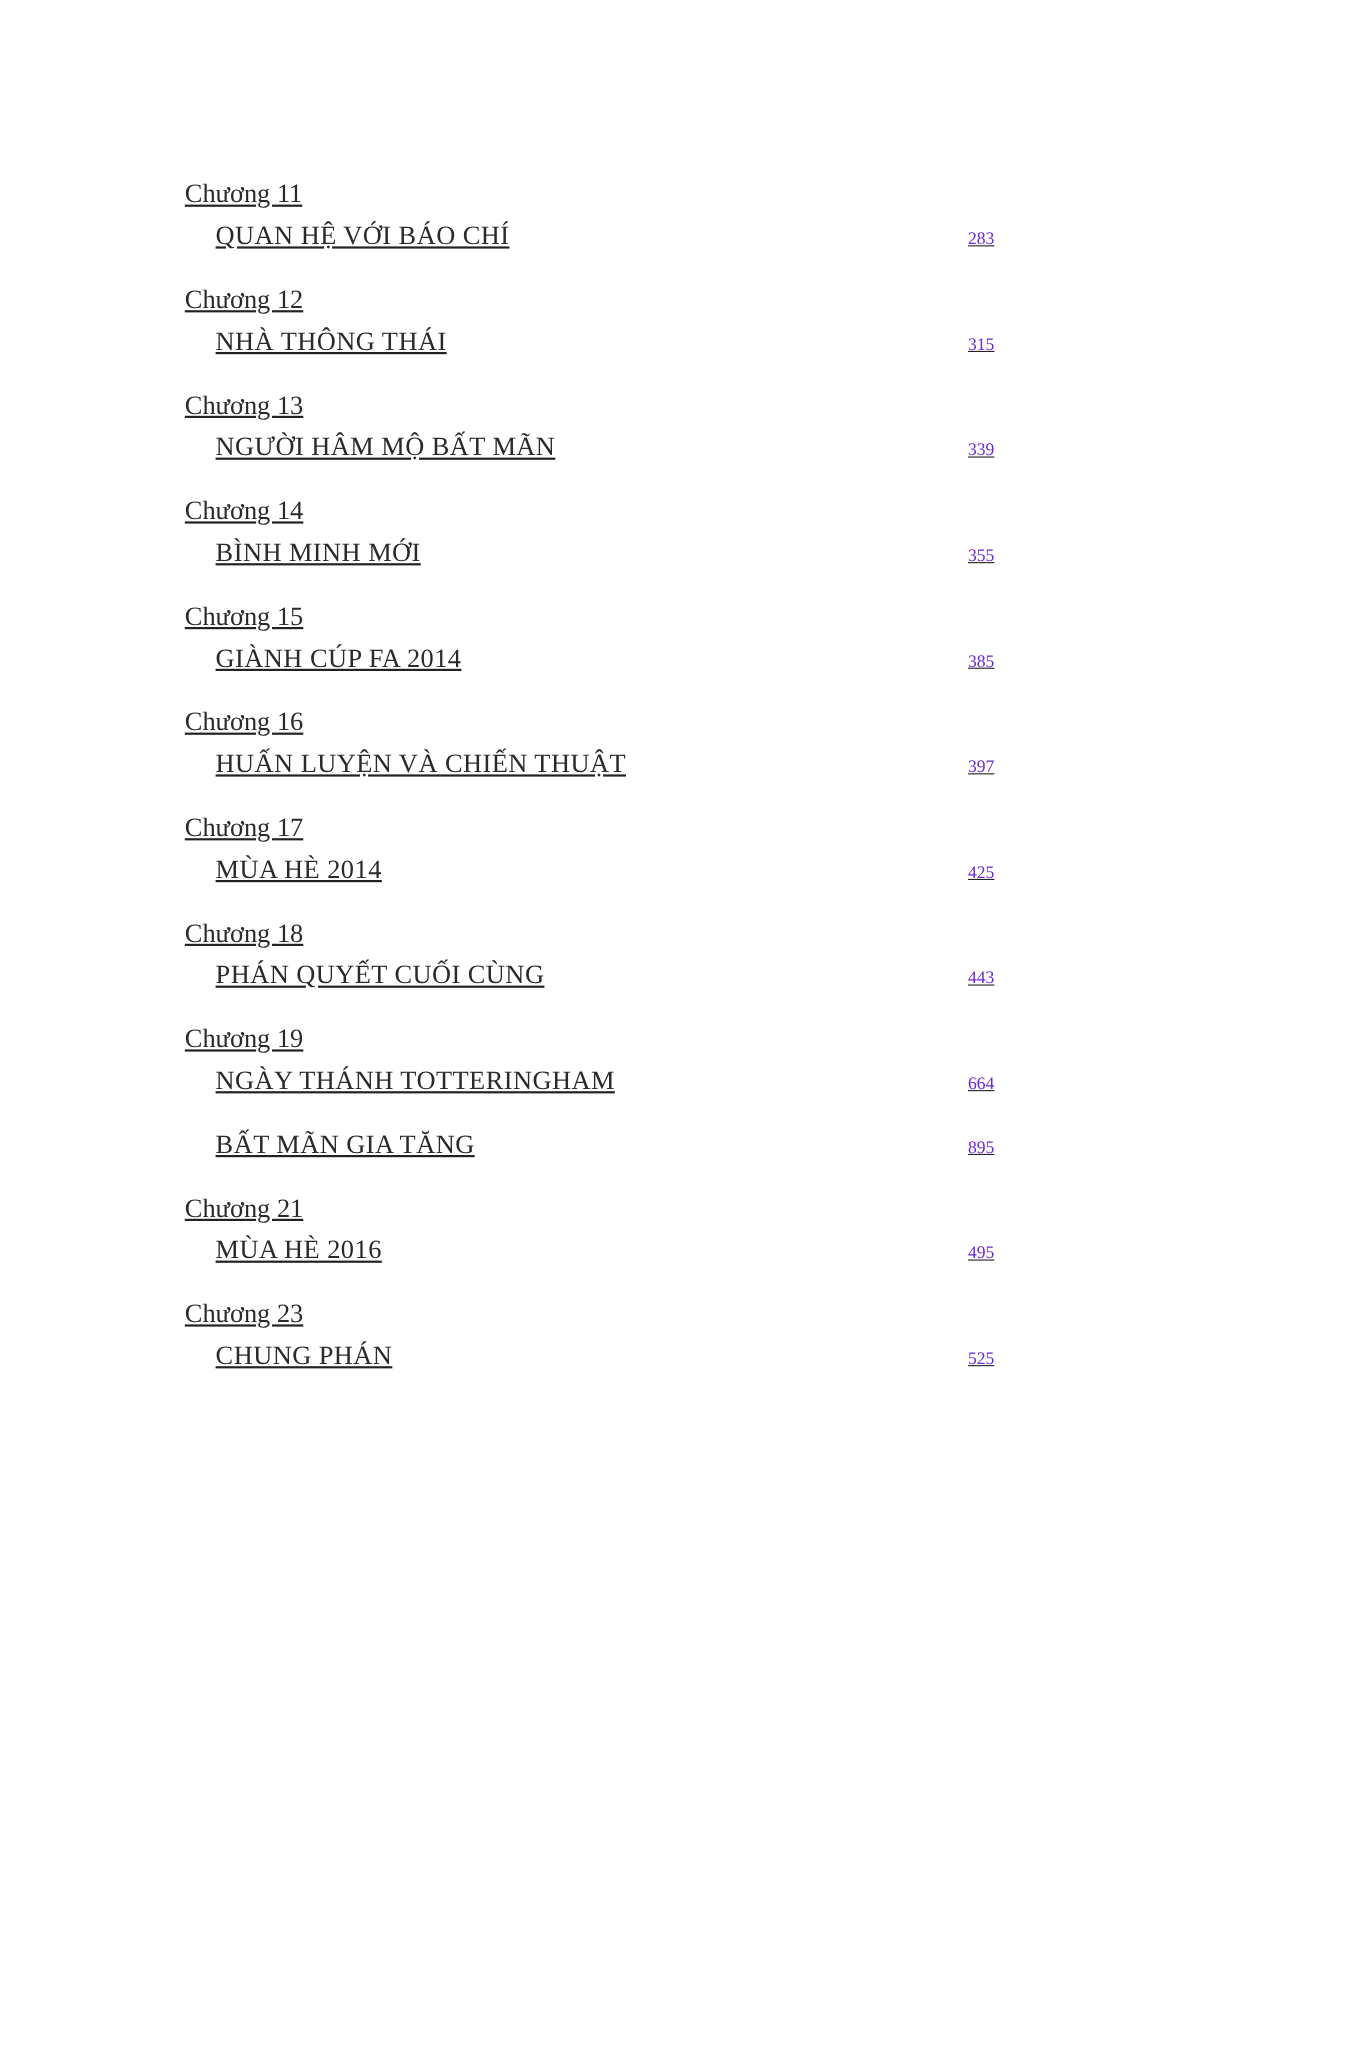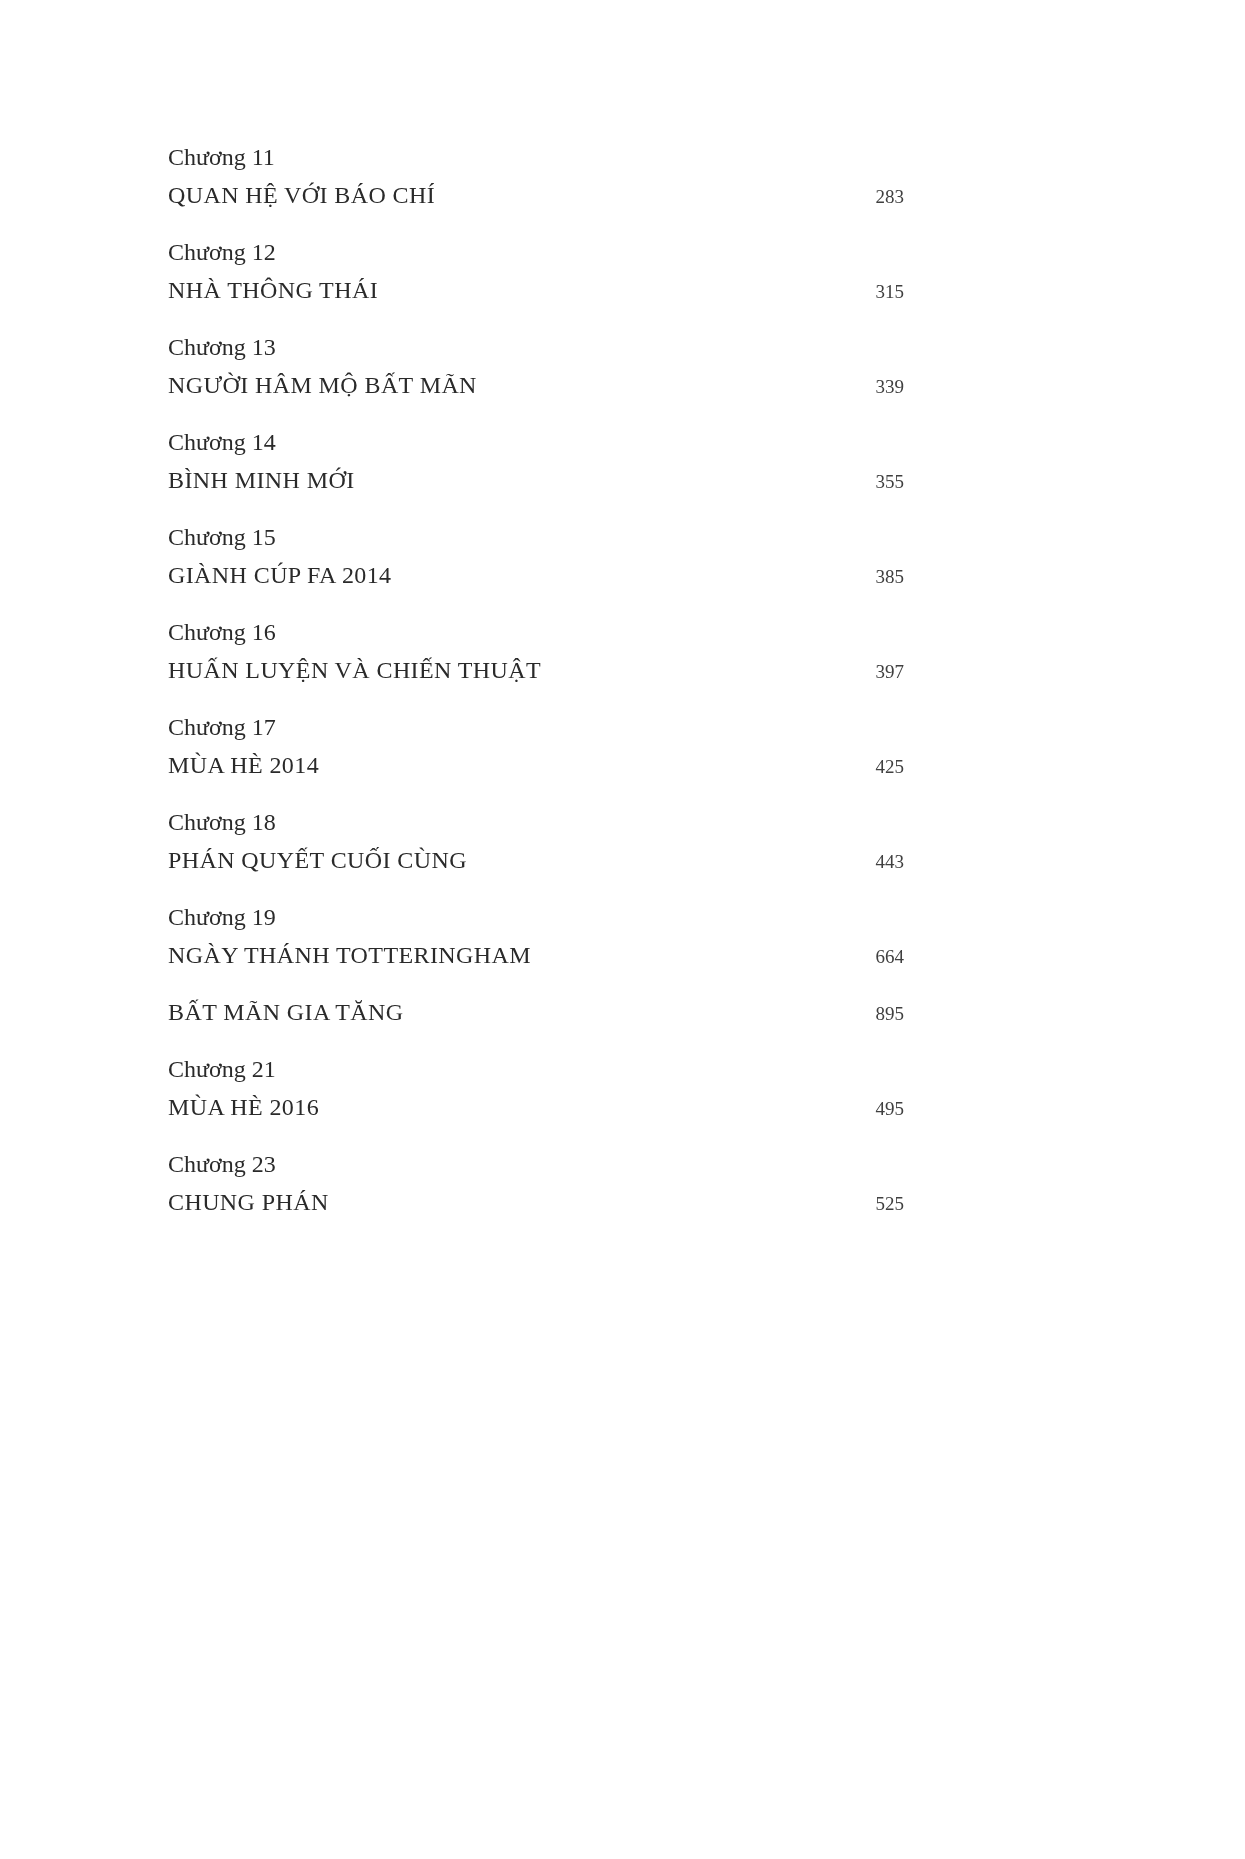--- a/index.html
+++ b/index.html
@@ -11,45 +11,47 @@
     height: 1859px;
     background: #ffffff;
     font-family: "Liberation Serif", "DejaVu Serif", serif;
     color: #222222;
     position: relative;
     overflow: hidden;
   }
   .toc {
     position: absolute;
     left: 168px;
-    top: 138px;
+    top: 158px;
     width: 736px;
+    text-decoration: underline;
   }
   .toc-entry {
     margin-bottom: 17px;
   }
   .chapter-label {
     font-size: 24px;
     line-height: 38px;
     color: #2a2a2a;
   }
   .chapter-line {
     display: flex;
     justify-content: space-between;
     align-items: baseline;
     font-size: 24px;
     line-height: 38px;
+    margin-left: 28px;
   }
   .chapter-title {
     letter-spacing: 0.4px;
     color: #2a2a2a;
   }
   .chapter-page {
-    color: #404040;
-    font-size: 19px;
+    color: #6d28d9;
+    font-size: 16px;
     padding-left: 20px;
     white-space: nowrap;
   }
 </style>
 </head>
 <body>
 
 <div class="toc">
 
   <div class="toc-entry">

